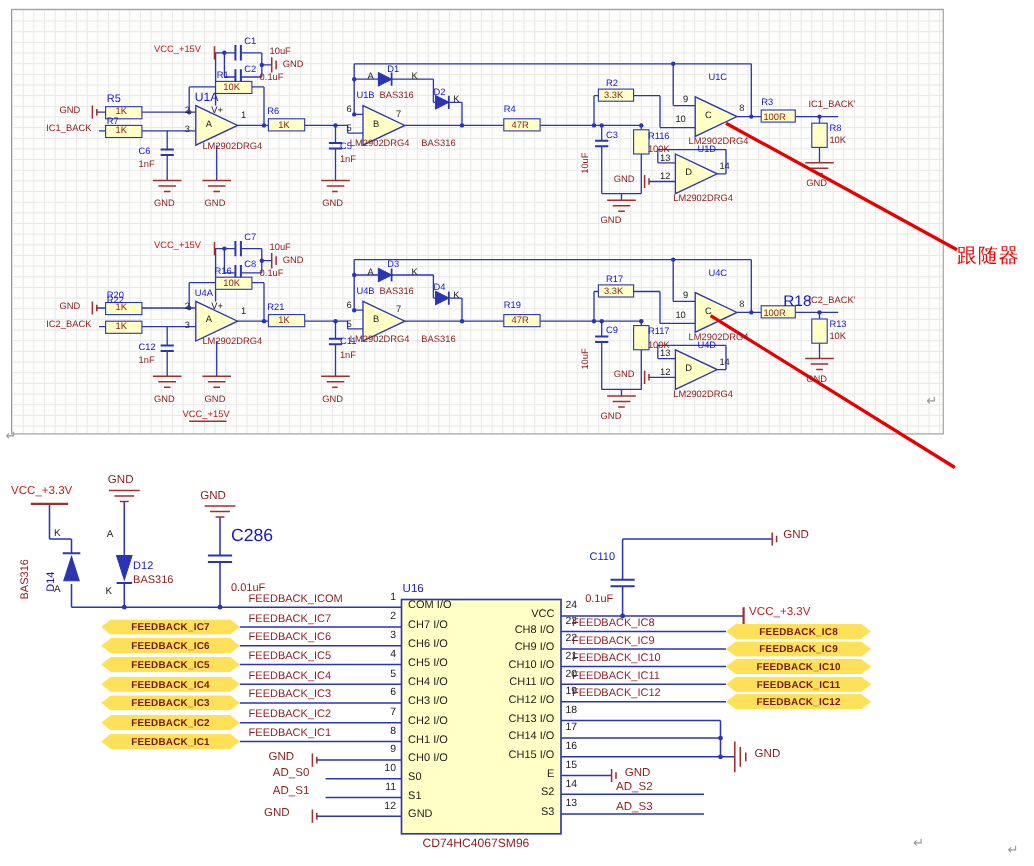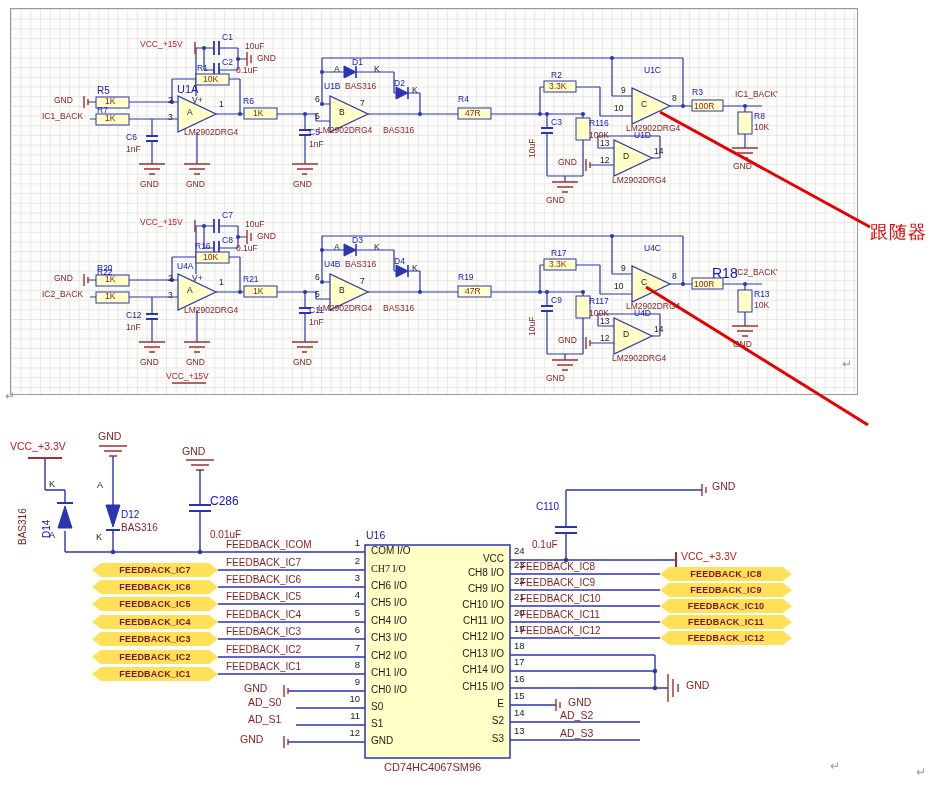--- a/index.html
+++ b/index.html
@@ -301,41 +301,41 @@
     <span class="lab t-net" style="left: 98px; top: 431px; font-size: 10.5px;">GND</span>
     <span class="lab t-net" style="left: 182px; top: 446px; font-size: 10.5px;">GND</span>
     <span class="lab t-pin" style="left: 49px; top: 480px; font-size: 9px;">K</span>
     <span class="lab t-pin" style="left: 49px; top: 531px; font-size: 9px;">A</span>
     <span class="lab t-pin" style="left: 97px; top: 481px; font-size: 9px;">A</span>
     <span class="lab t-pin" style="left: 96px; top: 533px; font-size: 9px;">K</span>
     <span class="lab t-val" style="left: 18px; top: 545px; font-size: 10px; transform-origin: left top; transform: rotate(-90deg);">BAS316</span>
     <span class="lab t-des" style="left: 42px; top: 538px; font-size: 10px; transform-origin: left top; transform: rotate(-90deg);">D14</span>
     <span class="lab t-des" style="left: 121px; top: 510px; font-size: 10px;">D12</span>
     <span class="lab t-val" style="left: 121px; top: 523px; font-size: 10px;">BAS316</span>
-    <span class="lab t-des" style="left: 210px; top: 495px; font-size: 12px;">C286</span>
+    <span class="lab t-des" style="left: 210px; top: 480px; font-size: 16px;">C286</span>
     <span class="lab t-val" style="left: 210px; top: 530px; font-size: 10px;">0.01uF</span>
     <span class="lab t-des" style="left: 536px; top: 502px; font-size: 10px;">C110</span>
     <span class="lab t-val" style="left: 532px; top: 540px; font-size: 10px;">0.1uF</span>
     <span class="lab t-net" style="left: 712px; top: 481px; font-size: 10.5px;">GND</span>
     <span class="lab t-pwr" style="left: 681px; top: 551px; font-size: 10.5px;">VCC_+3.3V</span>
     <span class="lab t-net" style="left: 686px; top: 680px; font-size: 10.5px;">GND</span>
     <span class="lab t-net" style="left: 244px; top: 683px; font-size: 10.5px;">GND</span>
     <span class="lab t-net" style="left: 248px; top: 697px; font-size: 10.5px;">AD_S0</span>
     <span class="lab t-net" style="left: 248px; top: 714px; font-size: 10.5px;">AD_S1</span>
     <span class="lab t-net" style="left: 240px; top: 734px; font-size: 10.5px;">GND</span>
     <span class="lab t-net" style="left: 568px; top: 697px; font-size: 10.5px;">GND</span>
     <span class="lab t-net" style="left: 560px; top: 710px; font-size: 10.5px;">AD_S2</span>
     <span class="lab t-net" style="left: 560px; top: 728px; font-size: 10.5px;">AD_S3</span>
     <span class="lab t-mark" style="left: 842px; top: 358px; font-size: 12px;">↵</span>
     <span class="lab t-mark" style="left: 5px; top: 390px; font-size: 12px;">↵</span>
     <span class="lab t-mark" style="left: 830px; top: 760px; font-size: 12px;">↵</span>
     <span class="lab t-mark" style="left: 916px; top: 766px; font-size: 12px;">↵</span>
     <span class="pin-name" style="left: 371px; top: 545px;">COM I/O</span>
     <span class="pin-num" style="left: 334px; top: 538px; width: 26px; text-align: right;">1</span>
-    <span class="pin-name" style="left: 371px; top: 563px; font-family: Liberation Serif, serif;">CH7 I/O</span>
+    <span class="pin-name" style="left: 371px; top: 563px;">CH7 I/O</span>
     <span class="pin-num" style="left: 334px; top: 556px; width: 26px; text-align: right;">2</span>
     <span class="pin-name" style="left: 371px; top: 580px;">CH6 I/O</span>
     <span class="pin-num" style="left: 334px; top: 573px; width: 26px; text-align: right;">3</span>
     <span class="pin-name" style="left: 371px; top: 597px;">CH5 I/O</span>
     <span class="pin-num" style="left: 334px; top: 590px; width: 26px; text-align: right;">4</span>
     <span class="pin-name" style="left: 371px; top: 615px;">CH4 I/O</span>
     <span class="pin-num" style="left: 334px; top: 608px; width: 26px; text-align: right;">5</span>
     <span class="pin-name" style="left: 371px; top: 632px;">CH3 I/O</span>
     <span class="pin-num" style="left: 334px; top: 625px; width: 26px; text-align: right;">6</span>
     <span class="pin-name" style="left: 371px; top: 650px;">CH2 I/O</span>

